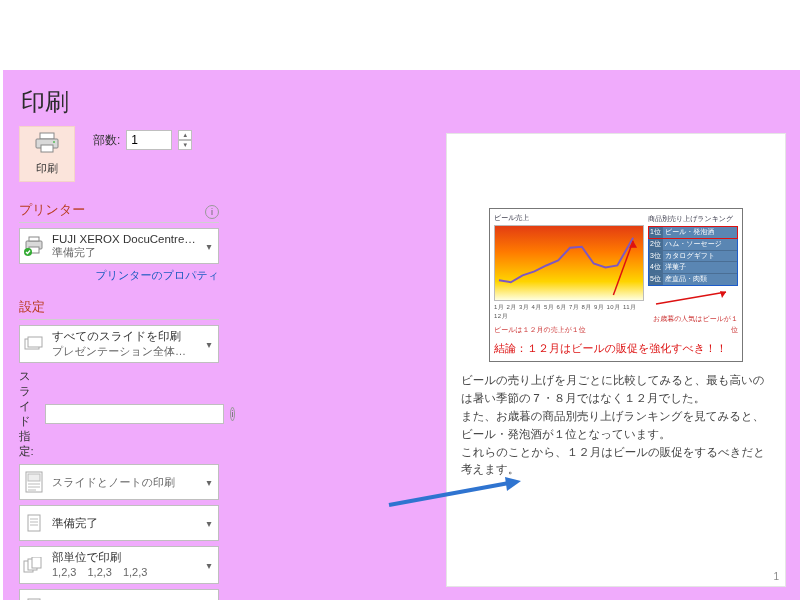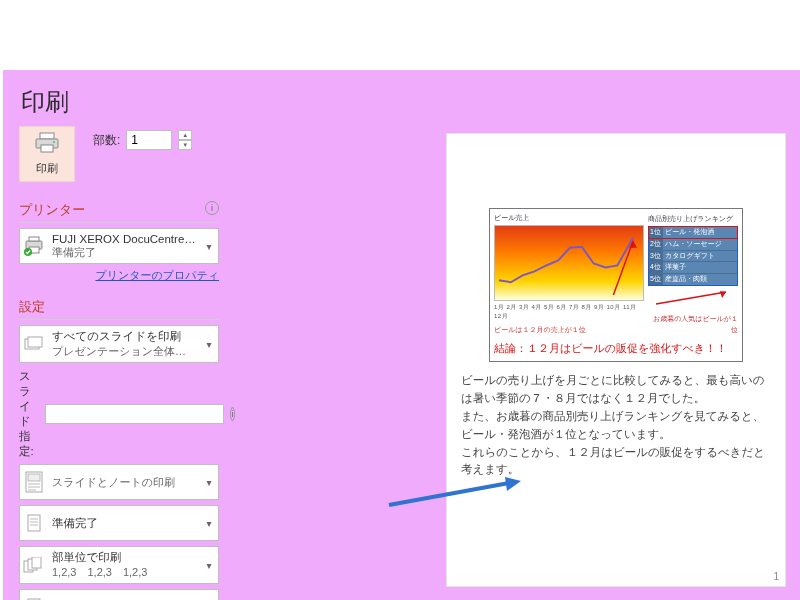--- a/index.html
+++ b/index.html
@@ -8,31 +8,31 @@
   .panel { position: absolute; top: 70px; left: 3px; width: 800px; height: 530px; background: #f0abfc; padding: 12px 16px 0 16px; }
   h1.page-title { font-size: 24px; font-weight: 400; color: #2b2b2b; margin: 4px 0 8px 2px; }
   .row { display: flex; align-items: flex-start; }
   .printbtn { background: #fbe4db; border: 1px solid #f5d4c8; width: 56px; height: 56px; display: flex; flex-direction: column; align-items: center; justify-content: center; gap: 4px; cursor: pointer; }
   .printbtn .picon svg { width: 26px; height: 22px; }
   .printbtn .plabel { font-size: 11px; }
   .copies { margin-left: 18px; display: flex; align-items: center; gap: 6px; margin-top: 4px; }
   .copies input { width: 46px; height: 20px; border: 1px solid #bfbfbf; background:#fff; padding: 0 4px; font-size: 12px; }
   .spin { display:flex; flex-direction:column; }
   .spin .sp { width:14px; height:10px; border:1px solid #bfbfbf; background:#fff; font-size:7px; line-height:7px; text-align:center; cursor:pointer; color:#666; }
-  .section-head { color: #b83b1d; font-size: 13px; border-top: 1px solid transparent; border-bottom: 1px solid #cfcfcf; padding: 4px 0 3px 0; margin-top: 14px; display:flex; justify-content:space-between; align-items:flex-start; width: 200px;}
+  .section-head { color: #b83b1d; font-size: 13px; border-top: 1px solid transparent; border-bottom: 1px solid #cfcfcf; padding: 4px 0 3px 0; margin-top: 14px; display:flex; justify-content:space-between; align-items:flex-end; width: 200px;}
   .section-head.settings { margin-top: 10px; }
   .info { width:14px; height:14px; border:1px solid #999; border-radius:50%; font-size:9px; line-height:12px; text-align:center; color:#666; cursor:pointer; }
   .dd { width: 200px; border:1px solid #bfbfbf; background:#fff; margin-top:5px; display:flex; align-items:center; cursor:pointer; position:relative; }
   .dd .ddicon { width:28px; height:34px; display:flex; align-items:center; justify-content:center; flex:none; }
   .dd .ddbody { flex:1; padding: 3px 4px; overflow:hidden; }
   .dd .ddtitle { font-size: 11.5px; white-space:nowrap; overflow:hidden; text-overflow:ellipsis; }
   .dd .ddsub { font-size: 11px; color:#666; white-space:nowrap; overflow:hidden; text-overflow:ellipsis; }
   .dd .ddarrow { width:18px; text-align:center; color:#666; font-size:10px; flex:none; }
   .linkrow { width:200px; text-align:right; margin-top:4px; }
-  .linkrow a { color:#1a5bbf; font-size:11px; text-decoration:underline; cursor:pointer; }
+  .linkrow a { color:#1a5bbf; font-size:11px; cursor:pointer; }
   .slide-spec { display:flex; align-items:center; gap:6px; margin-top:6px; width:216px; }
   .slide-spec .lbl { font-size:11.5px; }
   .slide-spec input { flex:1; height:20px; border:1px solid #bfbfbf; background:#fff; }
   .preview { position:absolute; top: 64px; left: 444px; width: 338px; height: 452px; background:#fff; box-shadow: 0 0 0 1px #e5e5e5; padding: 18px 14px 10px 14px; font-size: 11.5px; line-height:1.55; color:#444; }
   .chartbox { width: 254px; border:1px solid #777; margin: 56px auto 10px auto; padding: 4px; }
   .chartinner { display:flex; gap:4px; align-items:flex-start; }
   .chartL { width:150px; }
   .chartplot { width:150px; height:76px; background: linear-gradient(180deg,#e33d12 0%,#ff7a00 35%,#ffd400 75%,#ffffe0 100%); position:relative; border:1px solid #bbb; }
   .chartplot svg { position:absolute; inset:0; }
   .chartxlabels { font-size:6px; color:#555; padding-top:2px; letter-spacing:0.5px; }

